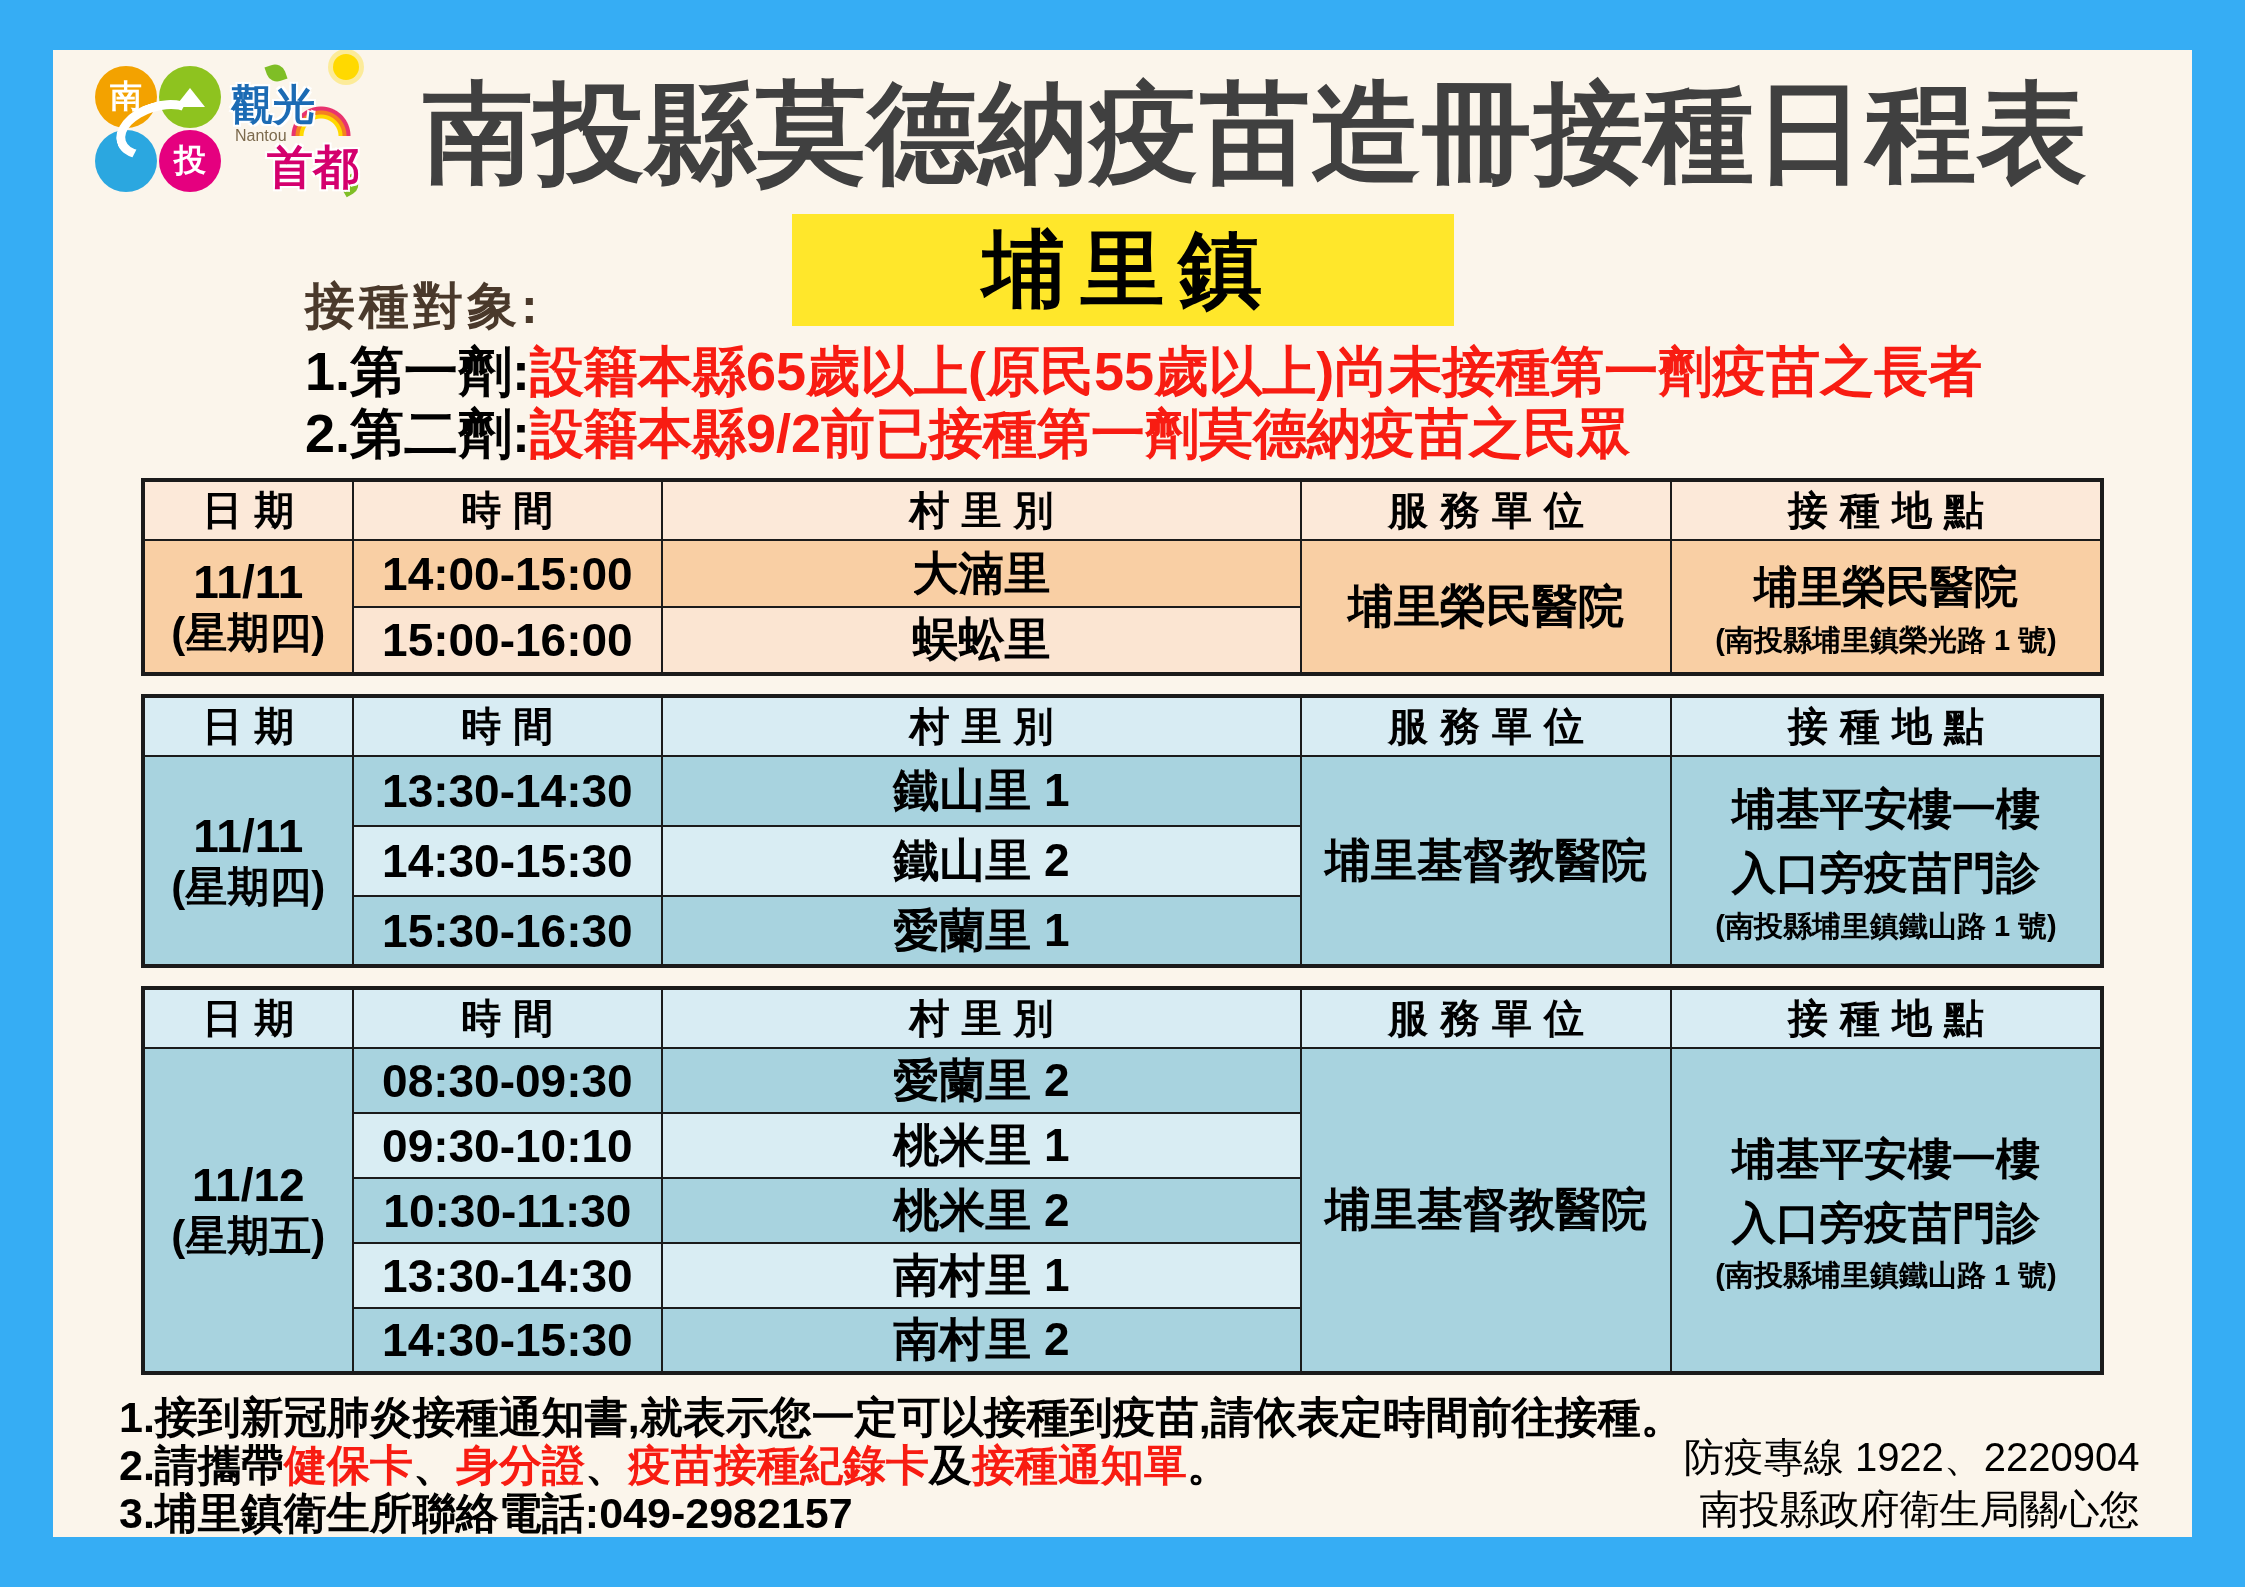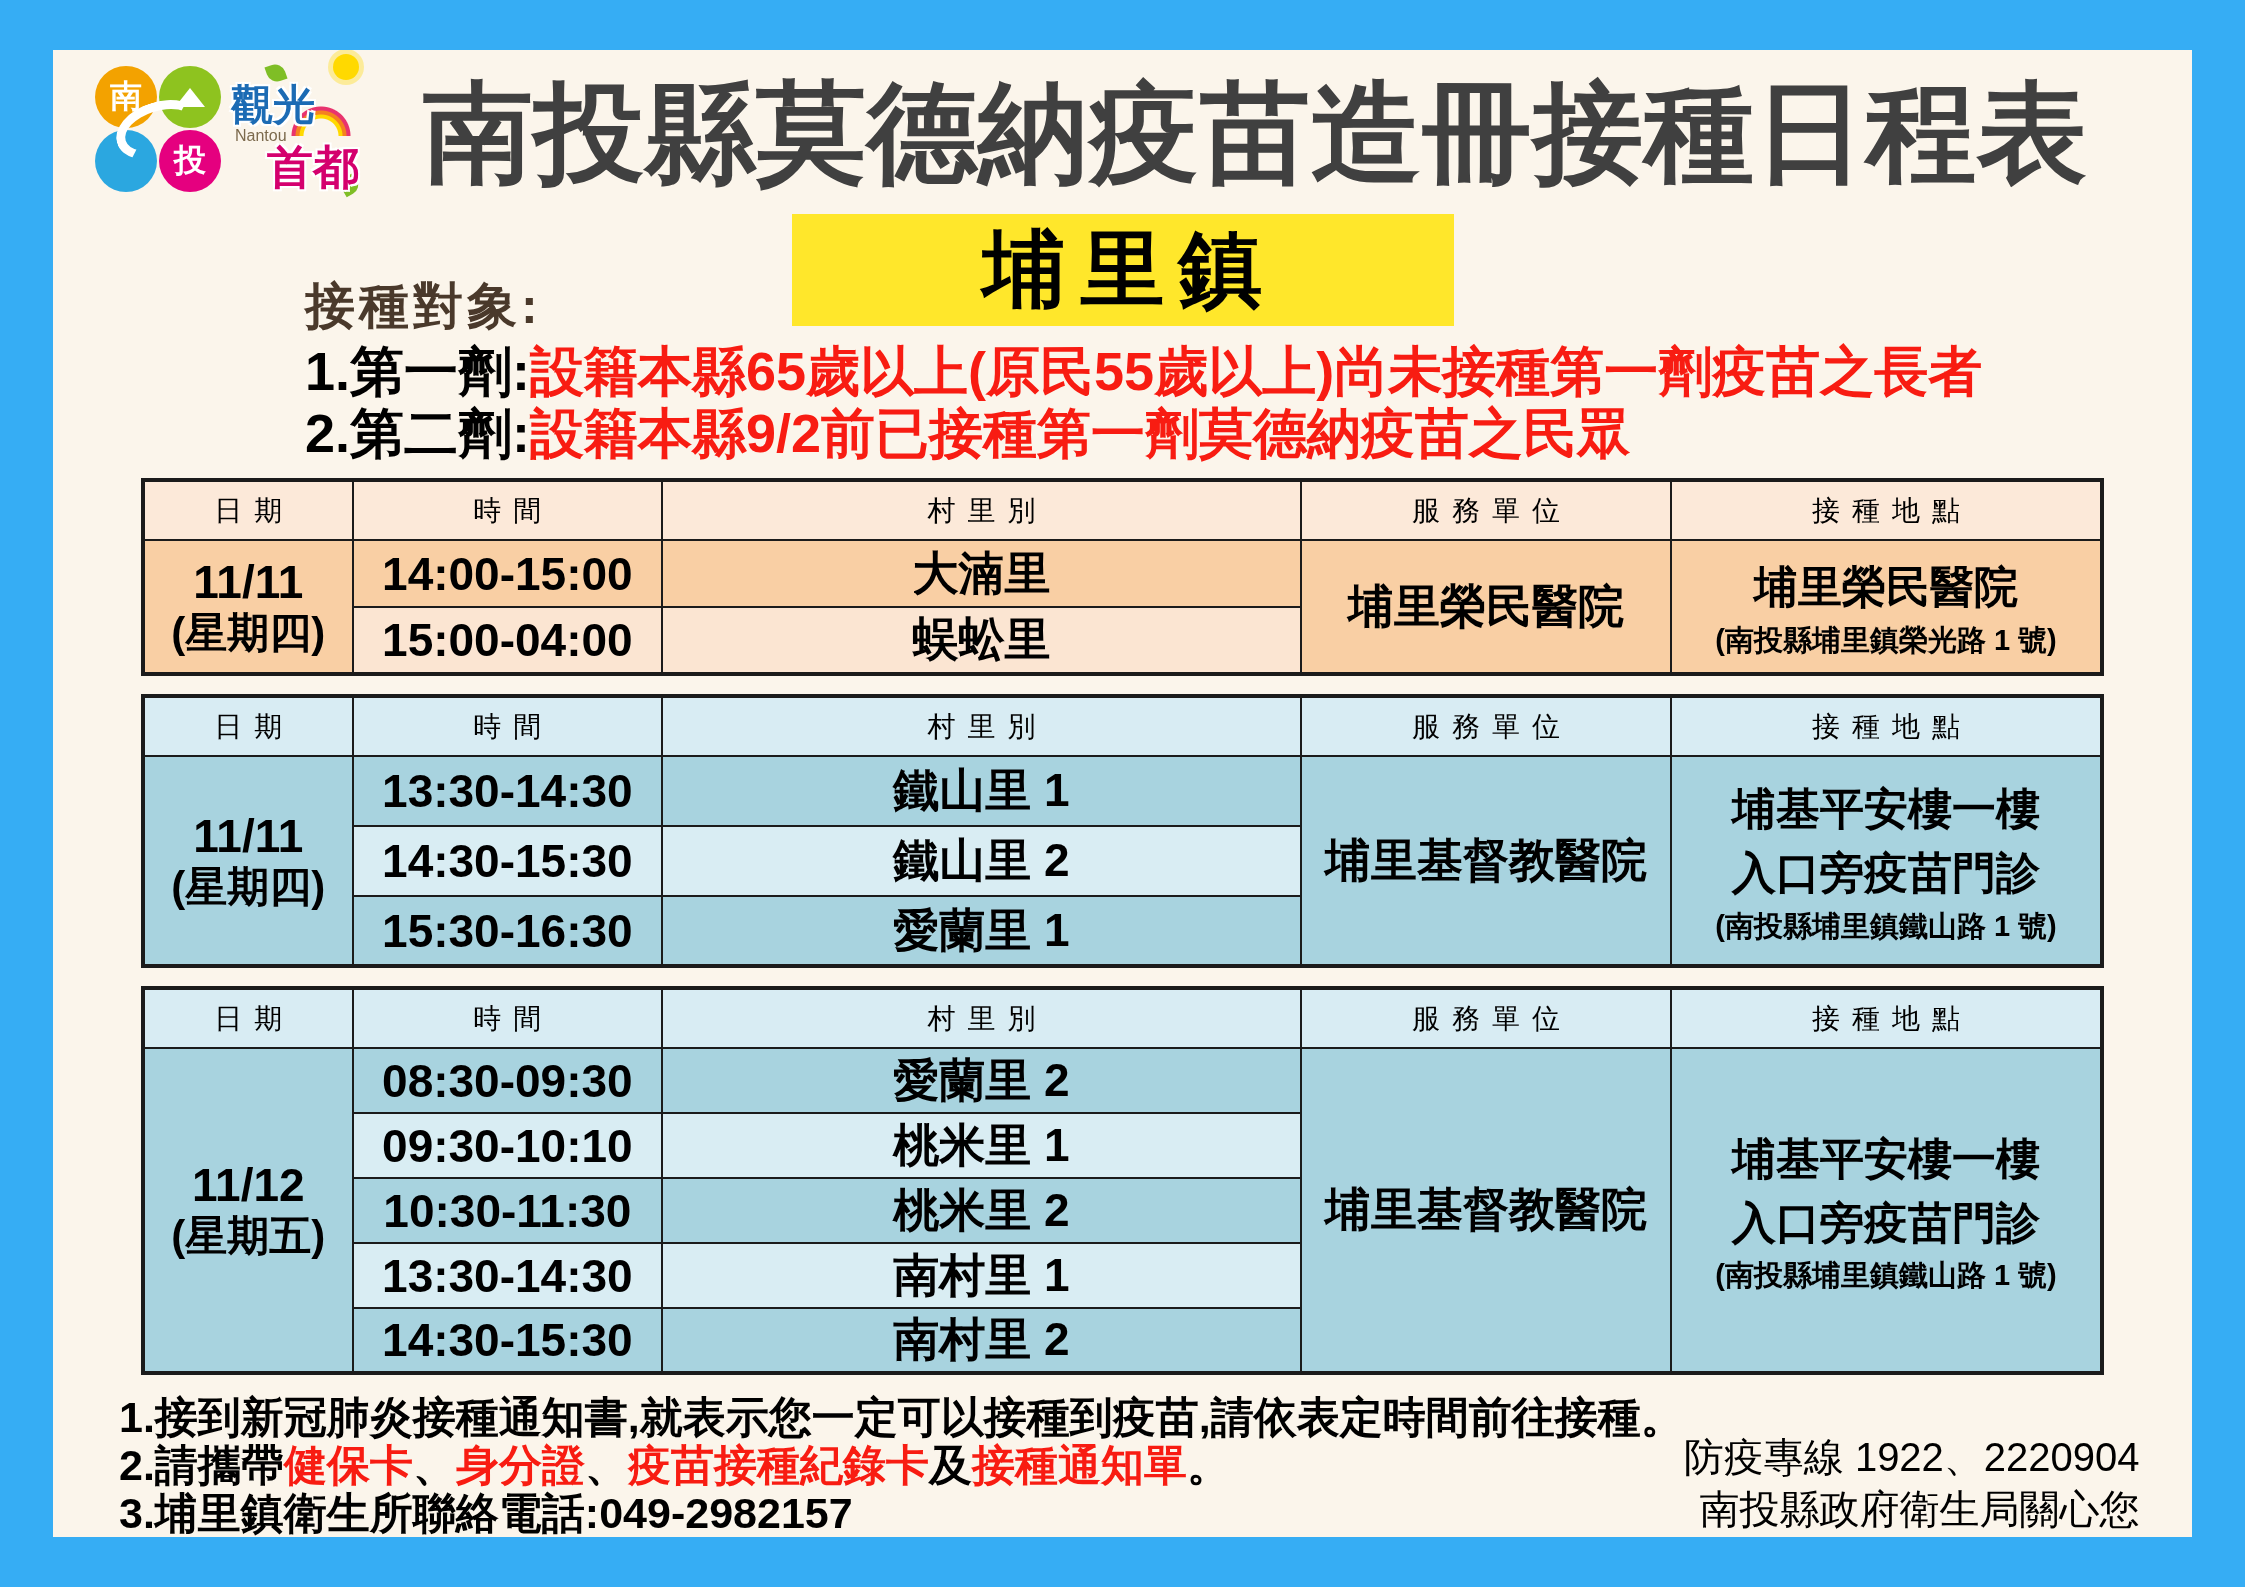--- a/index.html
+++ b/index.html
@@ -58,21 +58,21 @@
                margin-bottom: 6px; letter-spacing: 4px; }
   .aud-line { font-size: 54px; font-weight: 800; line-height: 62px; white-space: nowrap; }
   .aud-line .prefix { color: #000; }
   .red { color: #F81C12; }
 
   
   .tables { margin: 14px 88px 0; }
   table { width: 100%; border-collapse: collapse; table-layout: fixed;
           border: 4px solid #1B1B1B; margin-bottom: 18px; }
   th, td { border: 2.5px solid #1B1B1B; text-align: center; vertical-align: middle; padding: 0; }
-  thead th { height: 60px; font-size: 28px; font-weight: 400; letter-spacing: 12px; text-indent: 12px; }
+  thead th { height: 60px; font-size: 40px; font-weight: 700; letter-spacing: 12px; text-indent: 12px; }
   td { font-size: 46px; font-weight: 700; }
   .t1 tbody tr { height: 67px; }
   .t2 tbody tr { height: 70px; }
   .t3 tbody tr { height: 65px; }
 
   .t-peach thead th { background: #FCE9D9; }
   .t-peach .dark td { background: #F9CFA4; }
   .t-peach .light td { background: #FBE5D2; }
   .t-peach .span-cell { background: #F9CFA4 !important; }
 
@@ -163,21 +163,21 @@
             </td>
             <td>14:00-15:00</td>
             <td>大湳里</td>
             <td rowspan="2" class="span-cell">埔里榮民醫院</td>
             <td rowspan="2" class="span-cell">
               <div class="loc-line">埔里榮民醫院</div>
               <div class="loc-note">(南投縣埔里鎮榮光路 1 號)</div>
             </td>
           </tr>
           <tr class="light">
-            <td>15:00-04:00</td>
+            <td>15:00-16:00</td>
             <td>蜈蚣里</td>
           </tr>
         </tbody>
       </table>
 
       <table class="t-blue t2">
         <colgroup>
             <col style="width:10.7%">
             <col style="width:15.8%">
             <col style="width:32.6%">

